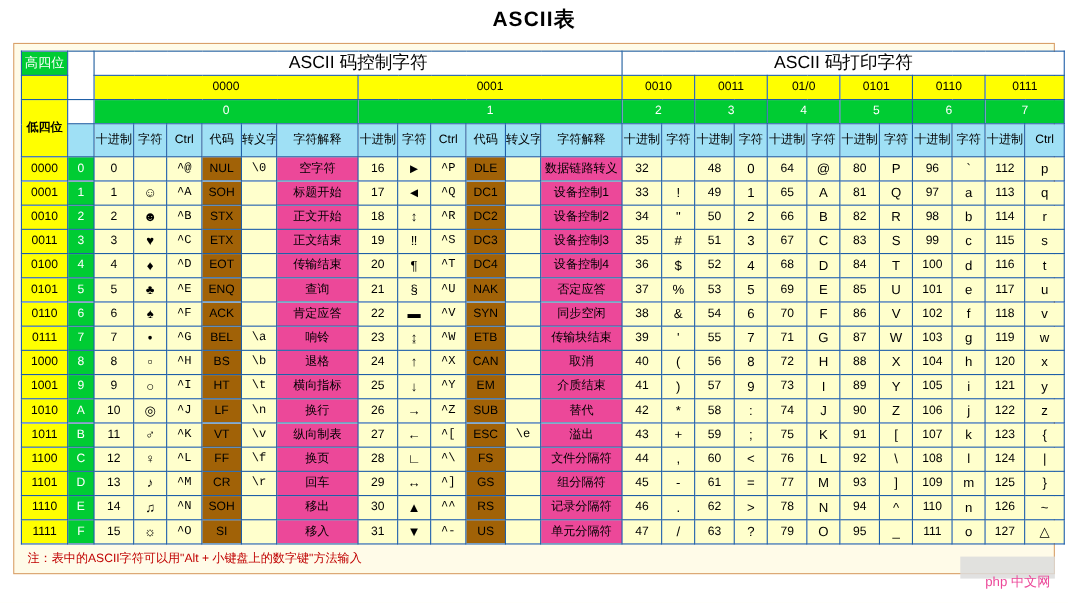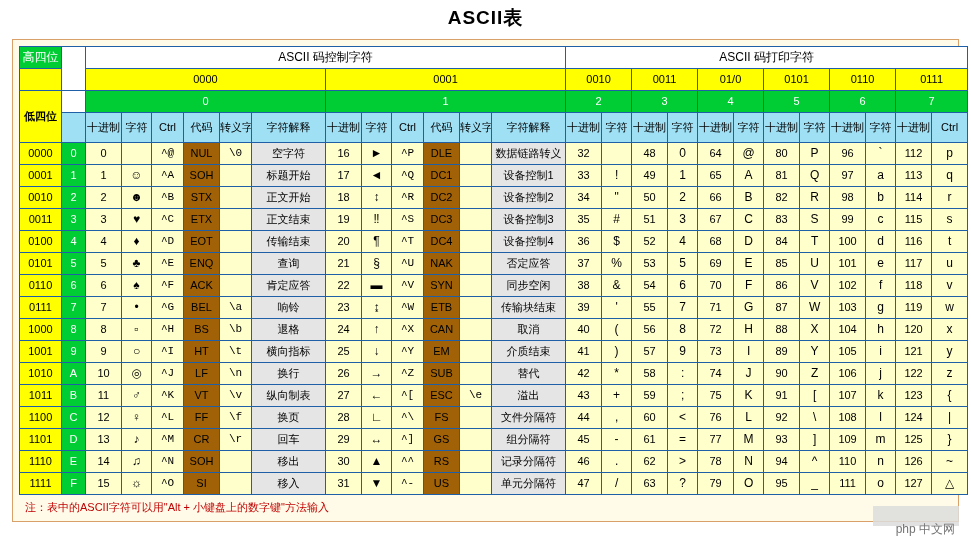--- a/index.html
+++ b/index.html
@@ -21,42 +21,42 @@
     font-size:11px;
   }
   table.ascii td,table.ascii th{
     border:1px solid #1f5fa8;
     text-align:center;vertical-align:middle;
     padding:0;height:21px;line-height:21px;
     font-weight:normal;
     overflow:hidden;white-space:nowrap;
   }
   
-  .hdr-group{background:#ffffff;font-weight:bold;font-size:12px;color:#000;}
+  .hdr-group{background:#ffffff;font-weight:bold;font-size:16px;color:#000;}
   .hdr-bin{background:#ffff00;font-weight:bold;font-size:11px;color:#000;}
   .hdr-hex{background:#00cc33;font-weight:bold;font-size:11px;color:#ffffff;}
   .hdr-col{background:#9fe0f5;font-weight:bold;font-size:11px;color:#000;}
   .corner-green{background:#00cc33;color:#ffffff;font-weight:bold;font-size:12px;margin-left:44px;}
   .corner-white{background:#ffffff;}
   .corner-bin{background:#ffff00;}
   .row-bin{background:#ffff00;font-weight:bold;color:#000;}
   .row-hex{background:#00cc33;font-weight:bold;color:#ffffff;}
   .cell{background:#ffffcc;color:#000;}
   .cell-sym{background:#ffffcc;color:#000;font-size:12px;}
   .cell-ctrl{background:#ffffcc;color:#000;font-family:"Liberation Mono","DejaVu Sans Mono",monospace;font-size:11px;}
   .cell-code{background:#a16207;color:#000;font-weight:bold;font-size:11px;}
   .cell-esc{background:#ffffcc;color:#000;font-family:"Liberation Mono","DejaVu Sans Mono",monospace;}
-  .cell-desc{background:#e5e5e5;color:#000;font-size:11px;}
+  .cell-desc{background:#ec4899;color:#000;font-size:11px;}
   .cell-chr{background:#ffffcc;color:#000;font-weight:bold;font-size:12px;}
   .note{
     font-size:11px;color:#c00000;padding:5px 2px 6px 6px;
   }
   .watermark{
     position:absolute;right:16px;bottom:10px;
-    font-size:12px;color:#737373;padding-left:12px;
+    font-size:12px;color:#ec4899;padding-left:12px;
   }
   .wm-block{
     position:absolute;right:12px;bottom:22px;width:86px;height:20px;
     background:#dcdcdc;opacity:.85;
   }
   .title-row-h{height:22px;}
 </style>
 </head>
 <body>
 

